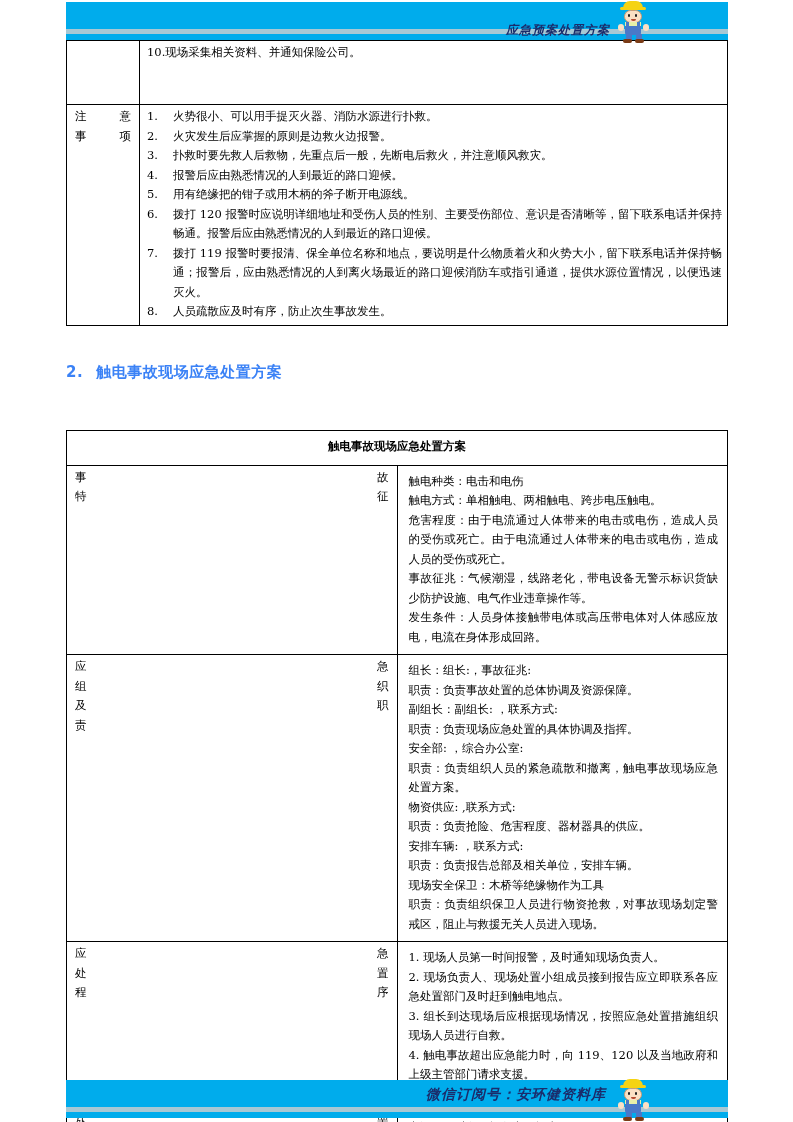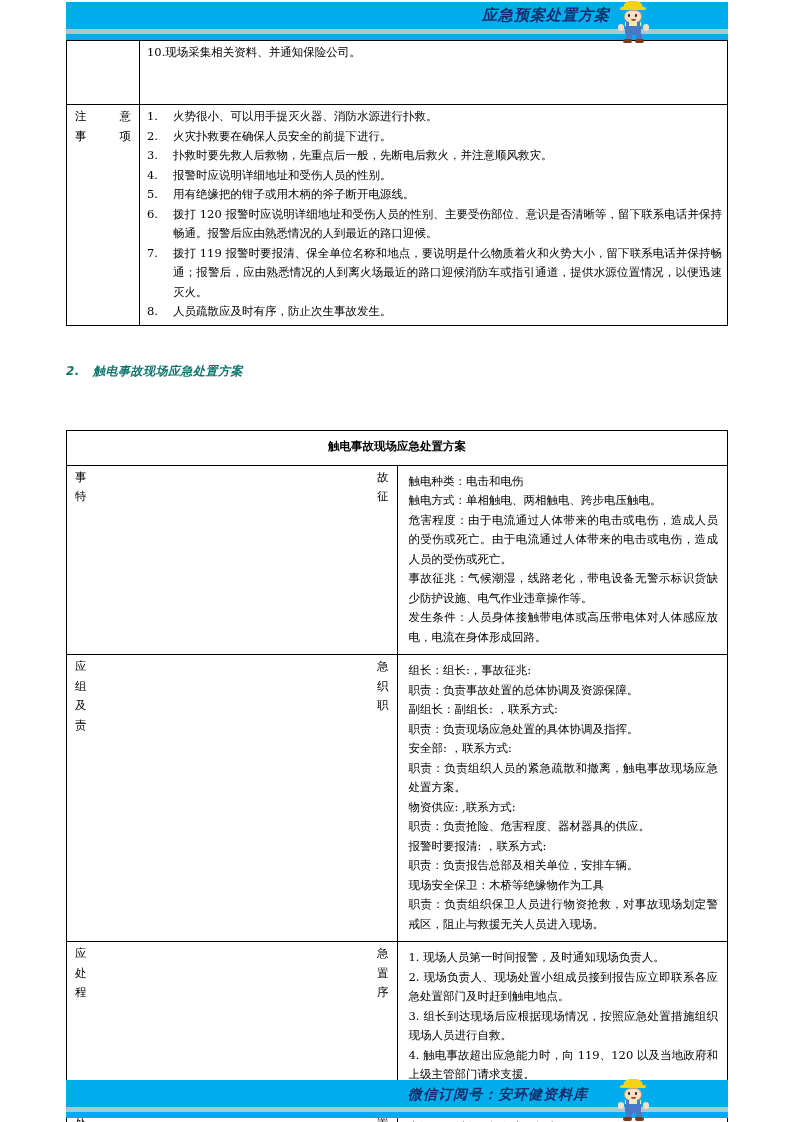--- a/index.html
+++ b/index.html
@@ -50,33 +50,33 @@
   .banner-strip {
     position: absolute;
     left: 0;
     top: 32px;
     width: 100%;
     height: 6px;
     background: #00ACEC;
   }
   .banner-text {
     position: absolute;
-    top: 3px;
+    top: 18px;
     right: 118px;
     font-family: "DejaVu Serif", "Liberation Serif", serif;
-    font-size: 15px;
+    font-size: 12px;
     font-weight: bold;
     font-style: italic;
     color: #1a2c6b;
     letter-spacing: 1px;
     white-space: nowrap;
     line-height: 21px;
   }
   .banner-text-footer {
-    right: 140px;
+    right: 122px;
     top: 4px;
     font-size: 14px;
   }
 
   
   .worker {
     position: absolute;
     width: 40px;
     height: 44px;
     right: 74px;
@@ -228,26 +228,25 @@
     margin: 0;
     text-align: justify;
   }
 
   
   .section-heading {
     position: absolute;
     left: 66px;
     top: 363px;
     font-family: "DejaVu Sans", "Liberation Sans", sans-serif;
-    font-size: 12px;
+    font-size: 15px;
     font-weight: bold;
-    color: #0f766e;
+    color: #3b82f6;
     white-space: nowrap;
     letter-spacing: 0.5px;
-    font-style: italic;
   }
   .section-heading .sec-num { margin-right: 13px; }
 </style>
 </head>
 <body>
 
 <div class="page">
 
   <div class="banner banner-top">
     <div class="banner-main"></div>
@@ -288,29 +287,29 @@
         <span class="lab-line">事项</span>
       </td>
       <td>
         <ul class="num-list">
           <li>
             <span class="num">1.</span>
             <span>火势很小、可以用手提灭火器、消防水源进行扑救。</span>
           </li>
           <li>
             <span class="num">2.</span>
-            <span>火灾扑救要在确保人员安全的前提下进行。</span>
+            <span>火灾发生后应掌握的原则是边救火边报警。</span>
           </li>
           <li>
             <span class="num">3.</span>
             <span>扑救时要先救人后救物，先重点后一般，先断电后救火，并注意顺风救灾。</span>
           </li>
           <li>
             <span class="num">4.</span>
-            <span>报警时应说明详细地址和受伤人员的性别。</span>
+            <span>报警后应由熟悉情况的人到最近的路口迎候。</span>
           </li>
           <li>
             <span class="num">5.</span>
             <span>用有绝缘把的钳子或用木柄的斧子断开电源线。</span>
           </li>
           <li>
             <span class="num">6.</span>
             <span>拨打 120 报警时应说明详细地址和受伤人员的性别、主要受伤部位、意识是否清晰等，留下联系电话并保持畅通。报警后应由熟悉情况的人到最近的路口迎候。</span>
           </li>
           <li>
@@ -359,25 +358,25 @@
         <span class="lab-line">组 织</span>
         <span class="lab-line">及 职</span>
         <span class="lab-line">责</span>
       </td>
       <td>
         <ul class="plain-list">
           <li>组长：组长:，事故征兆:</li>
           <li>职责：负责事故处置的总体协调及资源保障。</li>
           <li>副组长：副组长:            ，联系方式:</li>
           <li>职责：负责现场应急处置的具体协调及指挥。</li>
-          <li>安全部:            ，联系方式:</li>
+          <li>安全部:            ，综合办公室:</li>
           <li>职责：负责组织人员的紧急疏散和撤离，触电事故现场应急处置方案。</li>
           <li>物资供应:              ,联系方式:</li>
           <li>职责：负责抢险、危害程度、器材器具的供应。</li>
-          <li>报警时要报清:           ，联系方式:</li>
+          <li>安排车辆:           ，联系方式:</li>
           <li>职责：负责报告总部及相关单位，安排车辆。</li>
           <li>现场安全保卫：木桥等绝缘物作为工具</li>
           <li>职责：负责组织保卫人员进行物资抢救，对事故现场划定警戒区，阻止与救援无关人员进入现场。</li>
         </ul>
       </td>
     </tr>
 
     <tr>
       <td class="col-label">
         <span class="lab-line">应 急</span>

